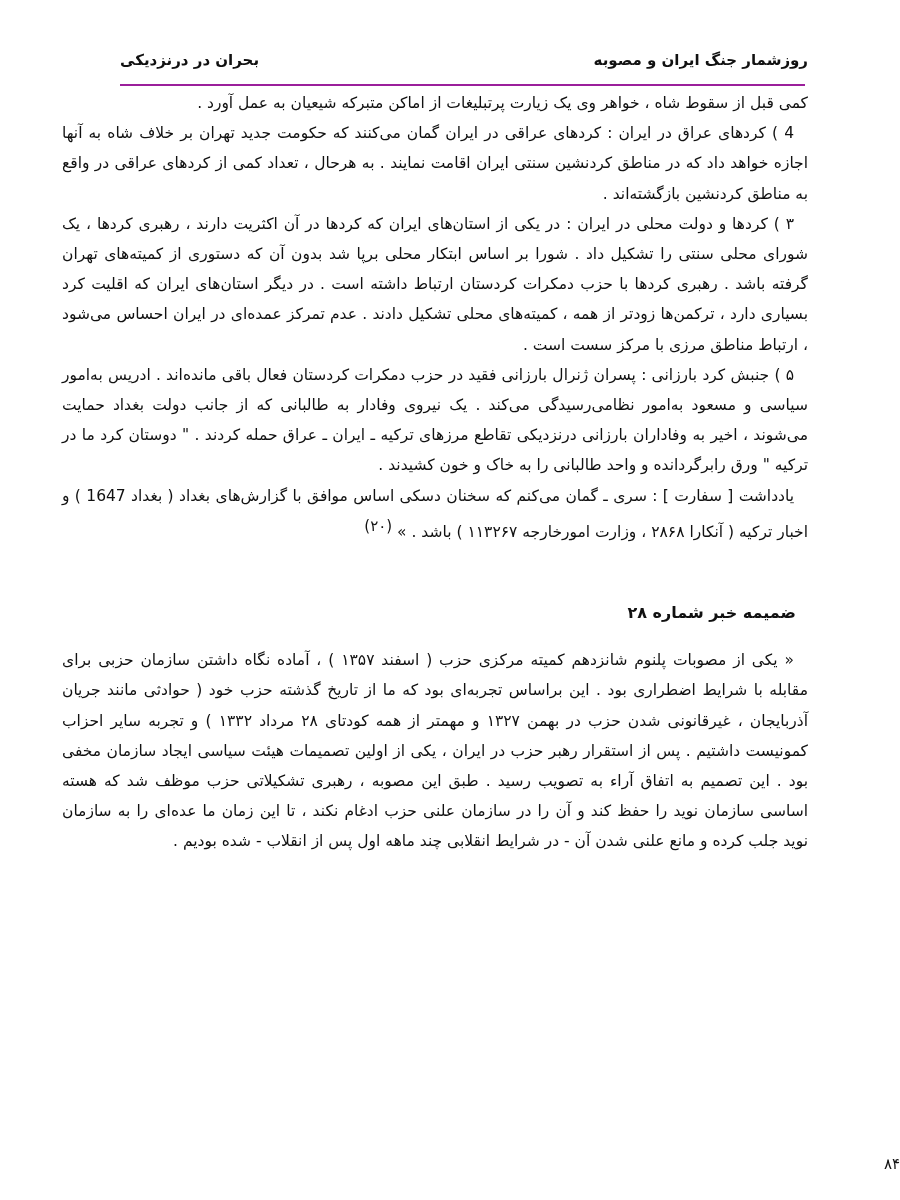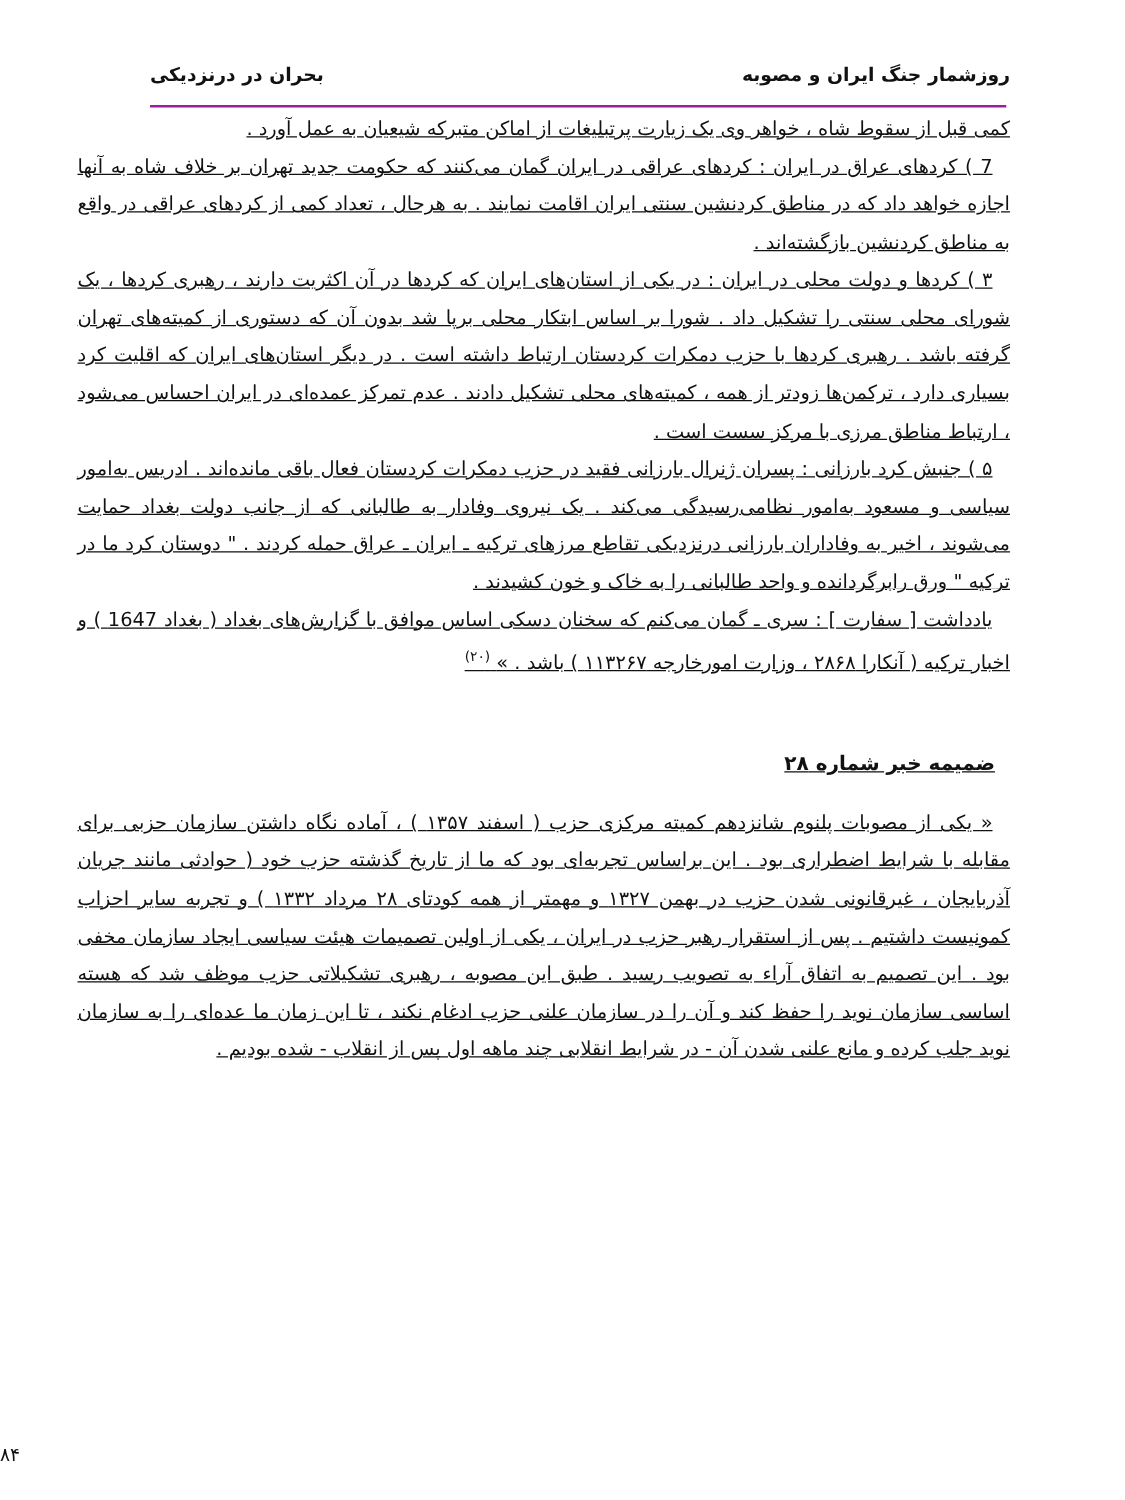--- a/index.html
+++ b/index.html
@@ -4,41 +4,41 @@
 <style>
   html, body { margin: 0; padding: 0; background: #ffffff; }
   body { width: 900px; height: 1200px; position: relative; overflow: hidden;
          font-family: "DejaVu Sans", "Liberation Sans", sans-serif; color: #111; }
   .page { position: absolute; left: 0; top: 0; width: 900px; height: 1200px; }
   .running-header { position: absolute; left: 120px; right: 92px; top: 48px; height: 24px;
          direction: rtl; display: flex; justify-content: space-between; align-items: center;
          font-weight: bold; font-size: 15px; }
   .header-rule { position: absolute; left: 120px; right: 95px; top: 84px; height: 2px; background: #9b1f9b; }
   .body { position: absolute; left: 62px; right: 92px; top: 88px; direction: rtl; text-align: justify;
-          font-size: 15.5px; line-height: 30.2px; text-decoration: underline; }
+          font-size: 15.5px; line-height: 30.2px; }
   .body p { margin: 0; }
   .ind { text-indent: 14px; }
   .sp { height: 34px; }
   .sec-title { font-weight: bold; font-size: 16px; margin: 12px; line-height: 40px; }
-  .note-ref { font-size: 11px; vertical-align: super; }
-  .page-number { position: absolute; left: 0; right: 0; top: 1155px; text-align: left; font-size: 15px; direction: rtl; }
+  .note-ref { font-size: 15px; vertical-align: super; }
+  .page-number { position: absolute; left: 0; right: 0; top: 1155px; text-align: right; font-size: 15px; direction: rtl; padding-left: 24px; }
 </style>
 </head>
 <body>
 
 <div class="page">
   <div class="running-header">
     <span>روزشمار جنگ ایران و مصوبه</span>
     <span>بحران در درنزدیکی</span>
   </div>
   <div class="header-rule"></div>
 
   <div class="body">
     <p>کمی قبل از سقوط شاه ، خواهر وی یک زیارت پرتبلیغات از اماکن متبرکه شیعیان به عمل آورد .</p>
-    <p class="ind">7 ) کردهای عراق در ایران : کردهای عراقی در ایران گمان می‌کنند که حکومت جدید تهران بر خلاف شاه به آنها اجازه خواهد داد که در مناطق کردنشین سنتی ایران اقامت نمایند . به هرحال ، تعداد کمی از کردهای عراقی در واقع به مناطق کردنشین بازگشته‌اند .</p>
+    <p class="ind">4 ) کردهای عراق در ایران : کردهای عراقی در ایران گمان می‌کنند که حکومت جدید تهران بر خلاف شاه به آنها اجازه خواهد داد که در مناطق کردنشین سنتی ایران اقامت نمایند . به هرحال ، تعداد کمی از کردهای عراقی در واقع به مناطق کردنشین بازگشته‌اند .</p>
     <p class="ind">۳ ) کردها و دولت محلی در ایران : در یکی از استان‌های ایران که کردها در آن اکثریت دارند ، رهبری کردها ، یک شورای محلی سنتی را تشکیل داد . شورا بر اساس ابتکار محلی برپا شد بدون آن که دستوری از کمیته‌های تهران گرفته باشد . رهبری کردها با حزب دمکرات کردستان ارتباط داشته است . در دیگر استان‌های ایران که اقلیت کرد بسیاری دارد ، ترکمن‌ها زودتر از همه ، کمیته‌های محلی تشکیل دادند . عدم تمرکز عمده‌ای در ایران احساس می‌شود ، ارتباط مناطق مرزی با مرکز سست است .</p>
     <p class="ind">۵ ) جنبش کرد بارزانی : پسران ژنرال بارزانی فقید در حزب دمکرات کردستان فعال باقی مانده‌اند . ادریس به‌امور سیاسی و مسعود به‌امور نظامی‌رسیدگی می‌کند . یک نیروی وفادار به طالبانی که از جانب دولت بغداد حمایت می‌شوند ، اخیر به وفاداران بارزانی درنزدیکی تقاطع مرزهای ترکیه ـ ایران ـ عراق حمله کردند . " دوستان کرد ما در ترکیه " ورق رابرگردانده و واحد طالبانی را به خاک و خون کشیدند .</p>
     <p class="ind"><span>یادداشت [ سفارت ] : سری ـ گمان می‌کنم که سخنان دسکی اساس موافق با گزارش‌های بغداد ( بغداد 1647 ) و اخبار ترکیه ( آنکارا ۲۸۶۸ ، وزارت امورخارجه ۱۱۳۲۶۷ ) باشد . »</span> <span class="note-ref">(۲۰)</span></p>
     <div class="sp"></div>
     <h3 class="sec-title">ضمیمه خبر شماره ۲۸</h3>
     <p class="ind">« یکی از مصوبات پلنوم شانزدهم کمیته مرکزی حزب ( اسفند ۱۳۵۷ ) ، آماده نگاه داشتن سازمان حزبی برای مقابله با شرایط اضطراری بود . این براساس تجربه‌ای بود که ما از تاریخ گذشته حزب خود ( حوادثی مانند جریان آذربایجان ، غیرقانونی شدن حزب در بهمن ۱۳۲۷ و مهمتر از همه کودتای ۲۸ مرداد ۱۳۳۲ ) و تجربه سایر احزاب کمونیست داشتیم . پس از استقرار رهبر حزب در ایران ، یکی از اولین تصمیمات هیئت سیاسی ایجاد سازمان مخفی بود . این تصمیم به اتفاق آراء به تصویب رسید . طبق این مصوبه ، رهبری تشکیلاتی حزب موظف شد که هسته اساسی سازمان نوید را حفظ کند و آن را در سازمان علنی حزب ادغام نکند ، تا این زمان ما عده‌ای را به سازمان نوید جلب کرده و مانع علنی شدن آن - در شرایط انقلابی چند ماهه اول پس از انقلاب - شده بودیم .</p>
   </div>
 
   <div class="page-number">۸۴</div>
 </div>

